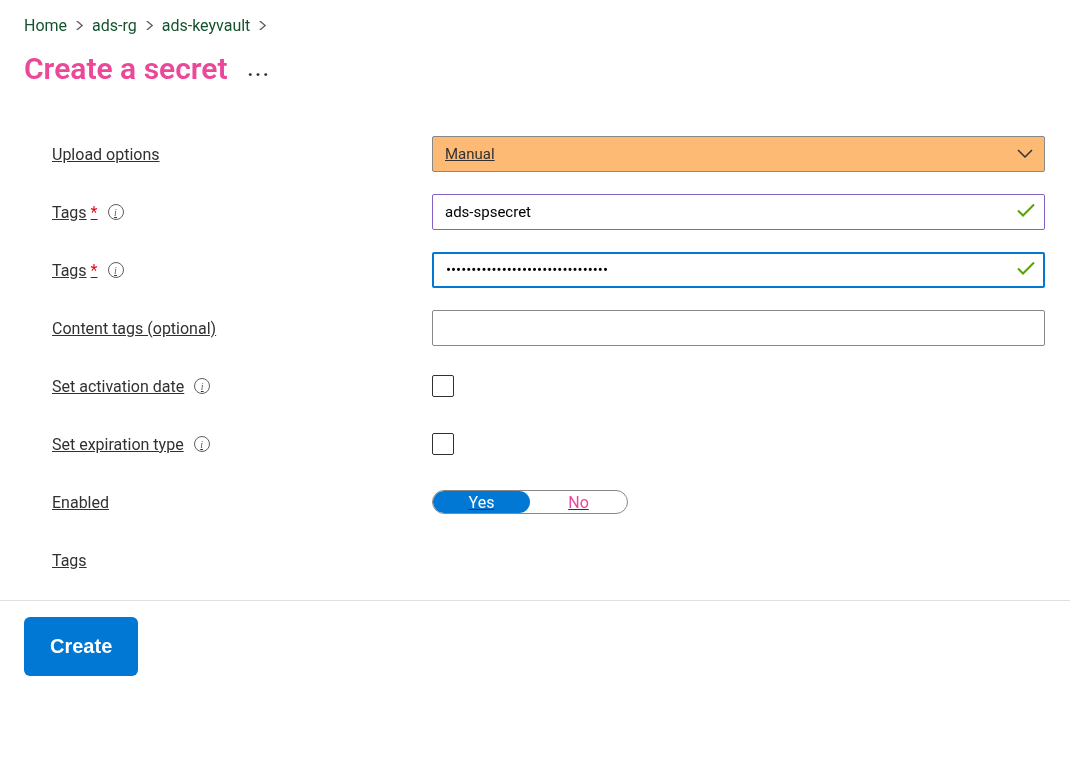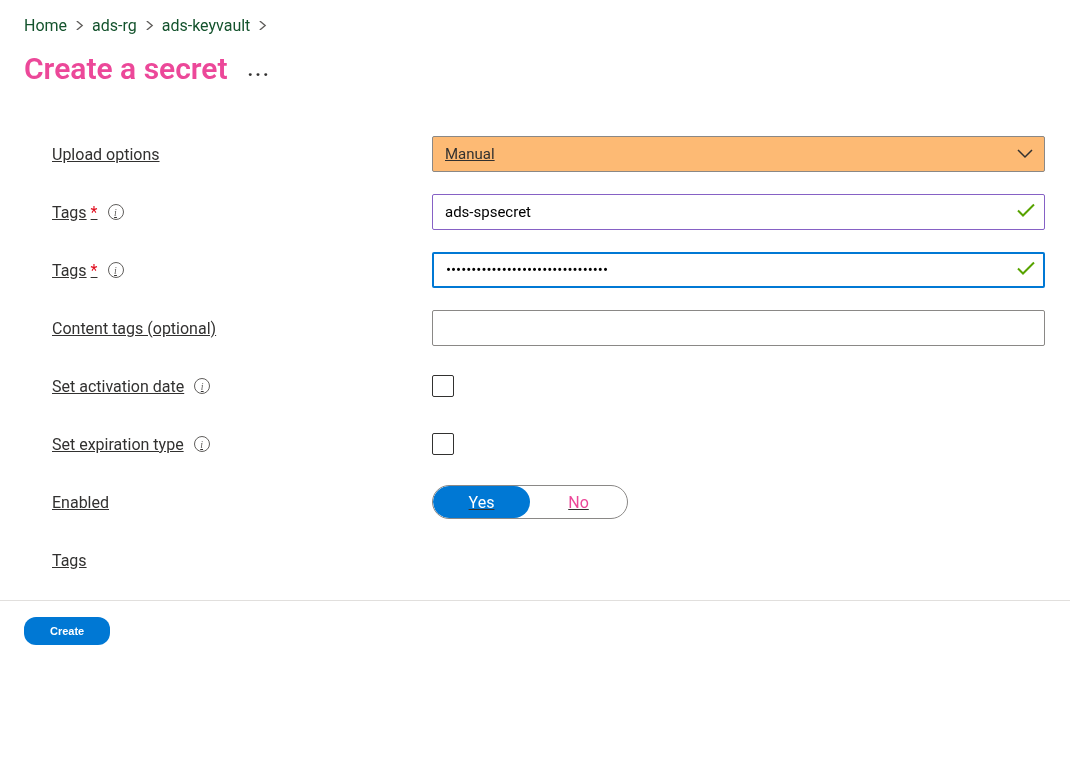--- a/index.html
+++ b/index.html
@@ -142,21 +142,21 @@
       width: 22px;
       height: 22px;
       border: 1px solid #323130;
       border-radius: 2px;
       background: #fff;
       cursor: pointer;
     }
     .toggle-pill {
       display: flex;
       width: 196px;
-      height: 34px;
+      height: 24px;
       border: 1px solid #8a8886;
       border-radius: 18px;
       overflow: hidden;
       cursor: pointer;
     }
     .toggle-opt {
       flex: 1;
       display: flex;
       align-items: center;
       justify-content: center;
@@ -176,24 +176,24 @@
     }
     .footer-bar {
       border-top: 1px solid #e1dfdd;
       margin-top: 10px;
       padding: 16px 24px;
     }
     .create-btn {
       background: #0078d4;
       color: #fff;
       border: none;
-      font-size: 11px;
+      font-size: 20px;
       font-weight: 600;
-      padding: 8px 26px;
-      border-radius: 12px;
+      padding: 18px 26px;
+      border-radius: 6px;
       cursor: pointer;
     }
   </style>
 </head>
 <body>
 
 <nav class="breadcrumb">
   <a>Home</a>
   <span class="chev">
     <svg width="9" height="9" viewBox="0 0 10 10">

